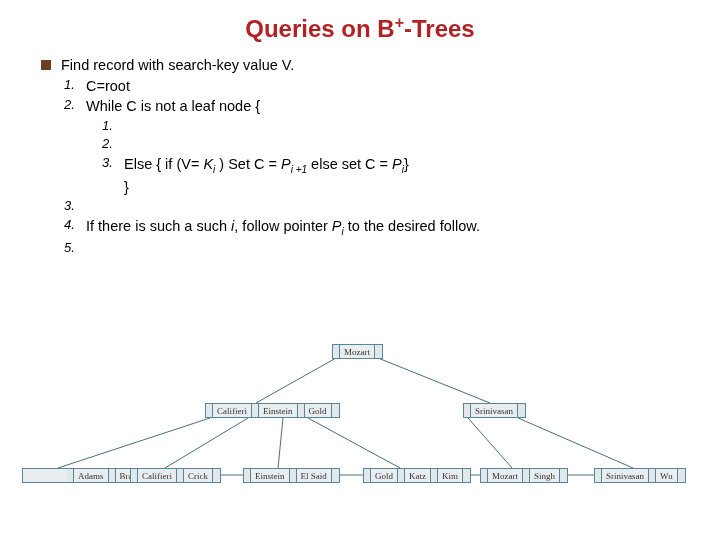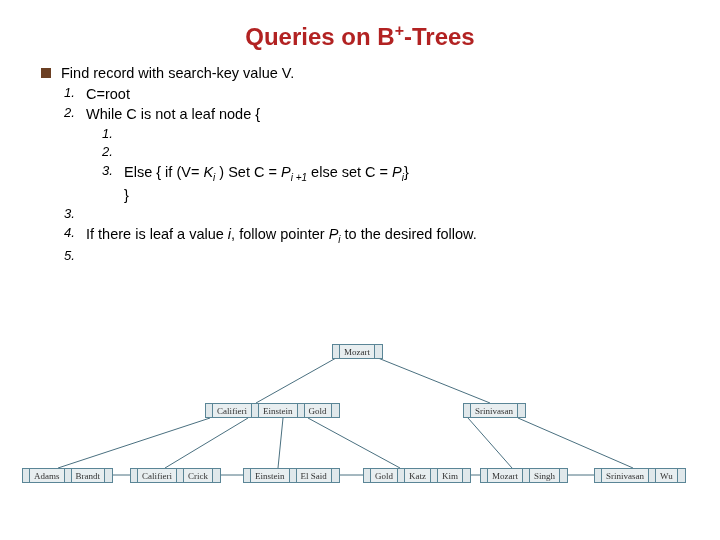--- a/index.html
+++ b/index.html
@@ -10,21 +10,20 @@
     font-family: Arial, Helvetica, sans-serif;
     position: relative;
     overflow: hidden;
   }
   .title {
     text-align: center;
     color: #b22222;
     font-size: 24px;
     font-weight: bold;
     padding-top: 14px;
-    margin-top: 8px;
   }
   .title sup { font-size: 16px; }
   .content {
     padding: 12px 18px 0 32px;
     font-size: 14.5px;
     color: #000;
     line-height: 1.42;
   }
   .line { display: flex; padding-left: 9px; }
   .bullet {
@@ -108,21 +107,21 @@
   <div class="line lvl2">
     <span class="num"></span>
     <span>}</span>
   </div>
   <div class="line lvl1">
     <span class="num">3.</span>
   </div>
   <div class="line lvl1">
     <span class="num">4.</span>
     <span>
-      <span>If there is leaf a value </span><span class="italic">i</span><span>,  follow pointer </span><span class="italic">P</span><span class="sub">i</span><span>  to the desired follow.</span>
+      <span>If there is such a such </span><span class="italic">i</span><span>,  follow pointer </span><span class="italic">P</span><span class="sub">i</span><span>  to the desired follow.</span>
     </span>
   </div>
   <div class="line lvl1">
     <span class="num">5.</span>
   </div>
 </div>
 
 <div class="diagram">
   <svg class="lines">
     <line x1="336" y1="28" x2="256" y2="73"></line>
@@ -156,21 +155,21 @@
         <div class="cell">Gold</div>
         <div class="cell ptr"></div>
       </div>
       <div class="node" style="left: 463px; top: 73px;">
         <div class="cell ptr"></div>
         <div class="cell">Srinivasan</div>
         <div class="cell ptr"></div>
       </div>
     </div>
   <div id="btree-leaves">
-      <div class="node" style="left: 22px; top: 138px;">
+      <div class="node" style="left: 22px; top: 138px; padding-left: 44px;">
         <div class="cell ptr"></div>
         <div class="cell">Adams</div>
         <div class="cell ptr"></div>
         <div class="cell">Brandt</div>
         <div class="cell ptr"></div>
       </div>
       <div class="node" style="left: 130px; top: 138px;">
         <div class="cell ptr"></div>
         <div class="cell">Califieri</div>
         <div class="cell ptr"></div>

